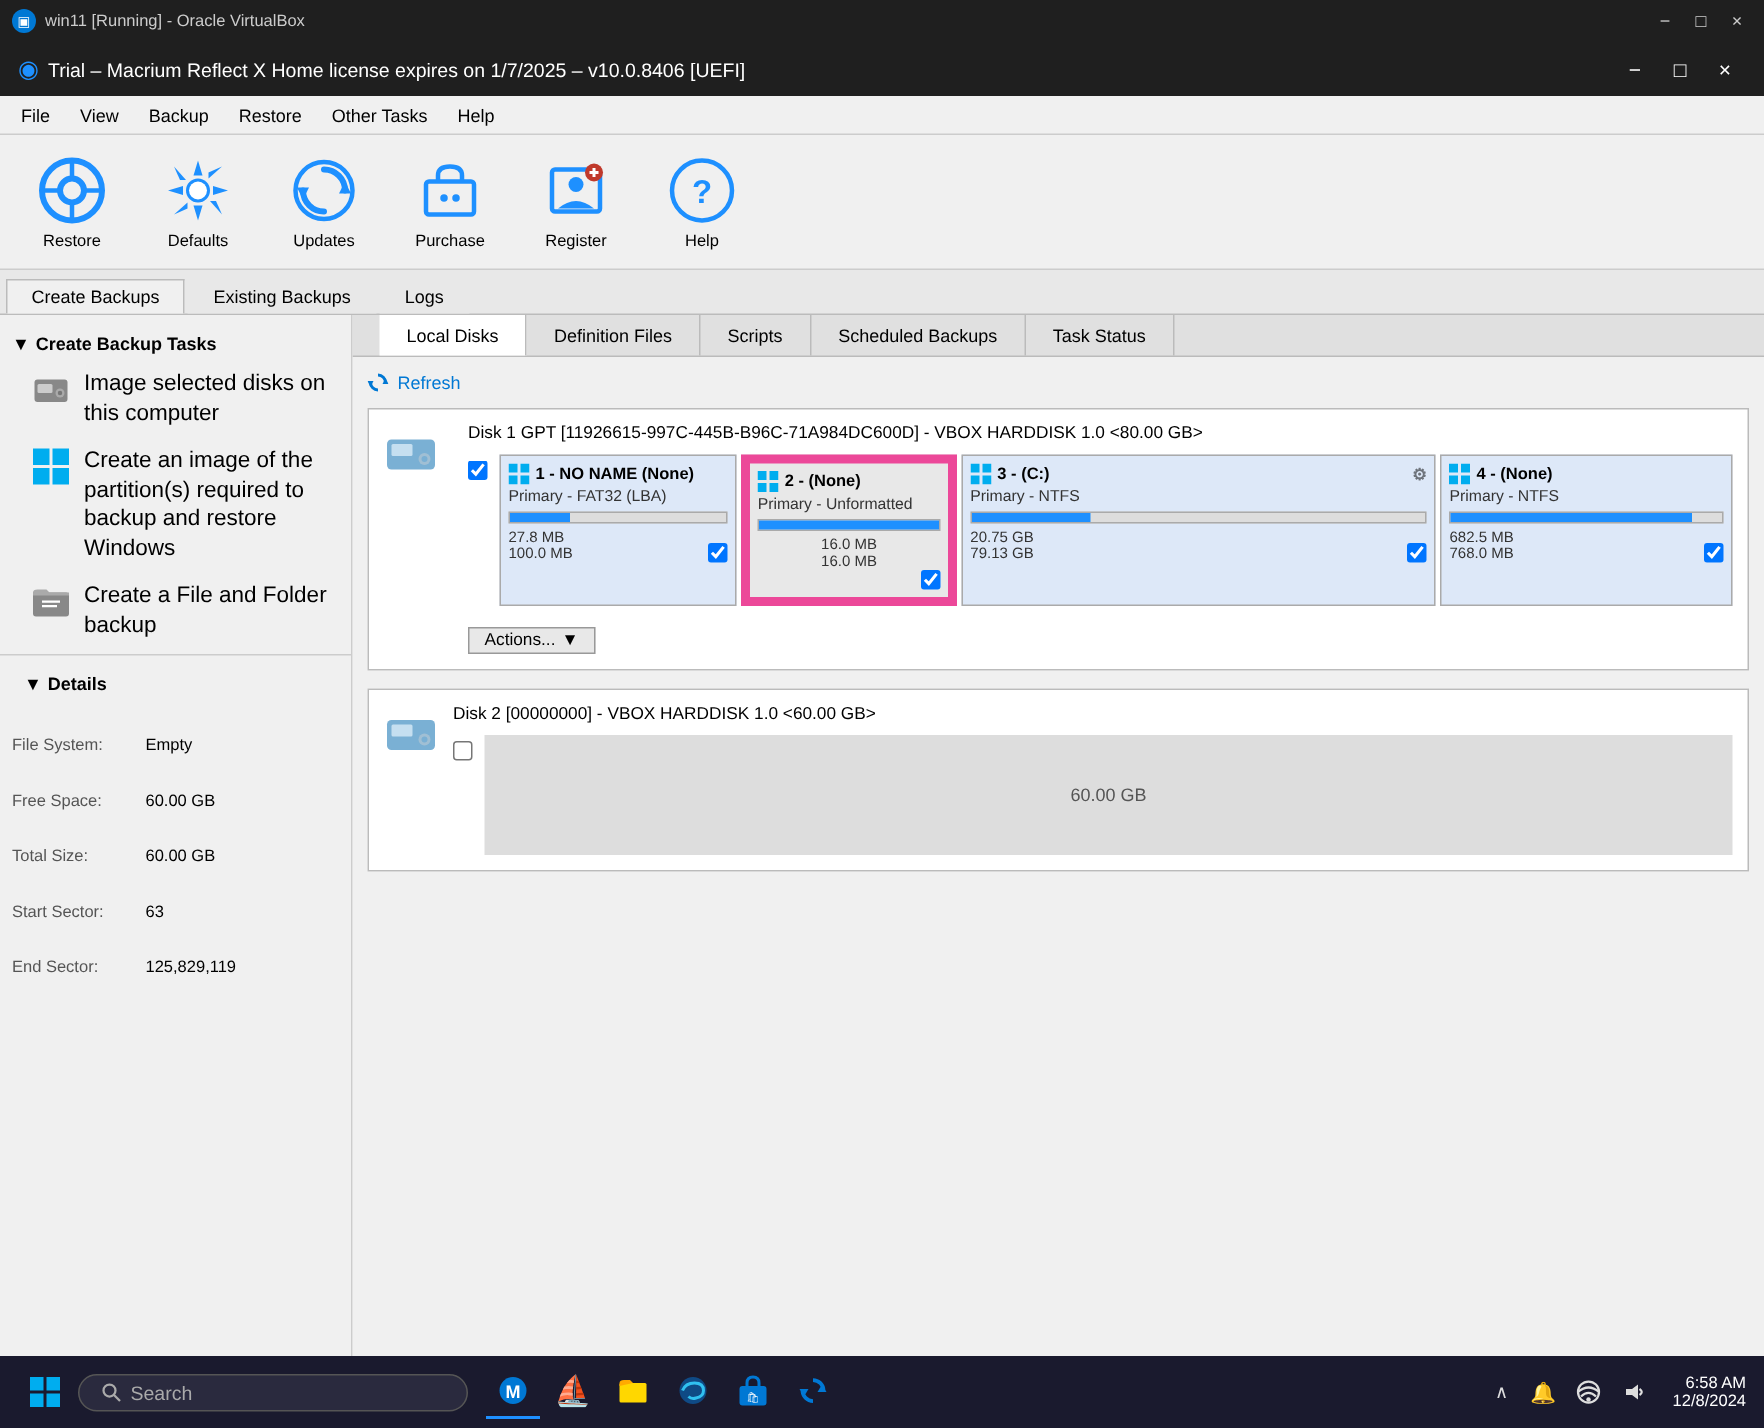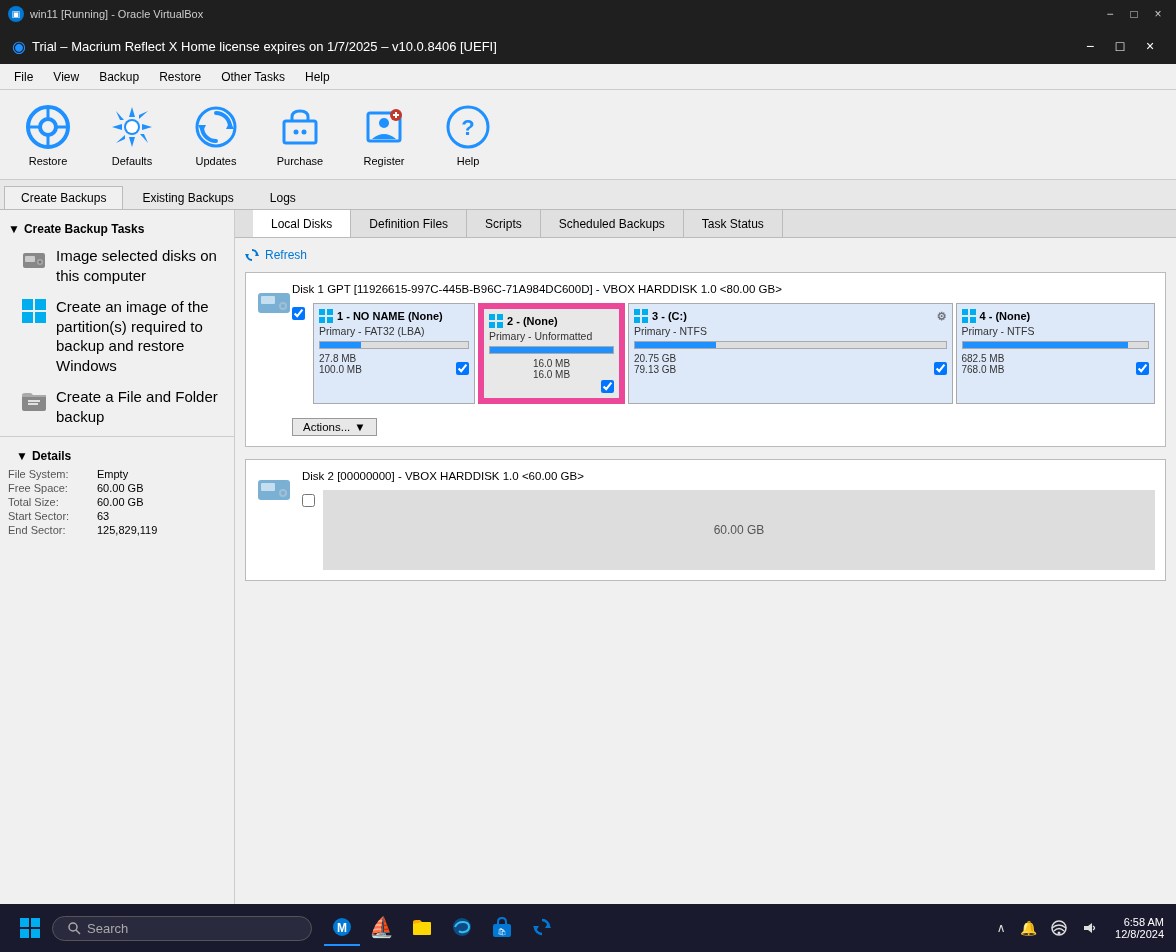--- a/index.html
+++ b/index.html
@@ -129,21 +129,21 @@
       padding: 6px 8px 6px 20px;
       cursor: pointer;
       font-size: 15px;
       line-height: 1.3;
     }
     .sidebar-item-icon { width: 28px; height: 28px; flex-shrink: 0; }
     .sidebar-item-text { flex: 1; }
 
     
     .details-section { padding: 8px; border-top: 1px solid #ccc; margin-top: 4px; }
-    .details-row { display: flex; gap: 4px; font-size: 11px; padding: 1px 0; }
+    .details-row { display: flex; gap: 4px; font-size: 11px; padding: 1px 0; margin-top: 23px; }
     .details-label { color: #555; min-width: 85px; }
     .details-value { color: #000; }
 
     
     .content-pane { flex: 1; display: flex; flex-direction: column; overflow: hidden; }
 
     
     .inner-tabs {
       display: flex;
       background: #e0e0e0;
@@ -455,21 +455,21 @@
           <svg width="14" height="14" viewBox="0 0 14 14">
             <path d="M7 2 A5 5 0 0 1 12 7" fill="none" stroke="#0078d4" stroke-width="2"></path>
             <polygon points="12,4 14,8 10,8" fill="#0078d4"></polygon>
             <path d="M7 12 A5 5 0 0 1 2 7" fill="none" stroke="#0078d4" stroke-width="2"></path>
             <polygon points="2,10 0,6 4,6" fill="#0078d4"></polygon>
           </svg>
           <span>Refresh</span>
         </div>
 
         <div class="disk-card">
-          <div style="display:flex; align-items:flex-start; gap:0;">
+          <div style="display:flex; align-items:flex-start; gap:20px;">
 
             <div style="margin-top:4px;">
               <svg width="36" height="30" viewBox="0 0 36 30">
                 <rect x="2" y="6" width="32" height="20" rx="3" fill="#7ab0d4"></rect>
                 <rect x="5" y="9" width="14" height="8" rx="1" fill="#c5dff0"></rect>
                 <circle cx="27" cy="19" r="4" fill="#a0bfd4"></circle>
                 <circle cx="27" cy="19" r="2" fill="#7ab0d4"></circle>
               </svg>
             </div>
             <div style="flex:1;">

